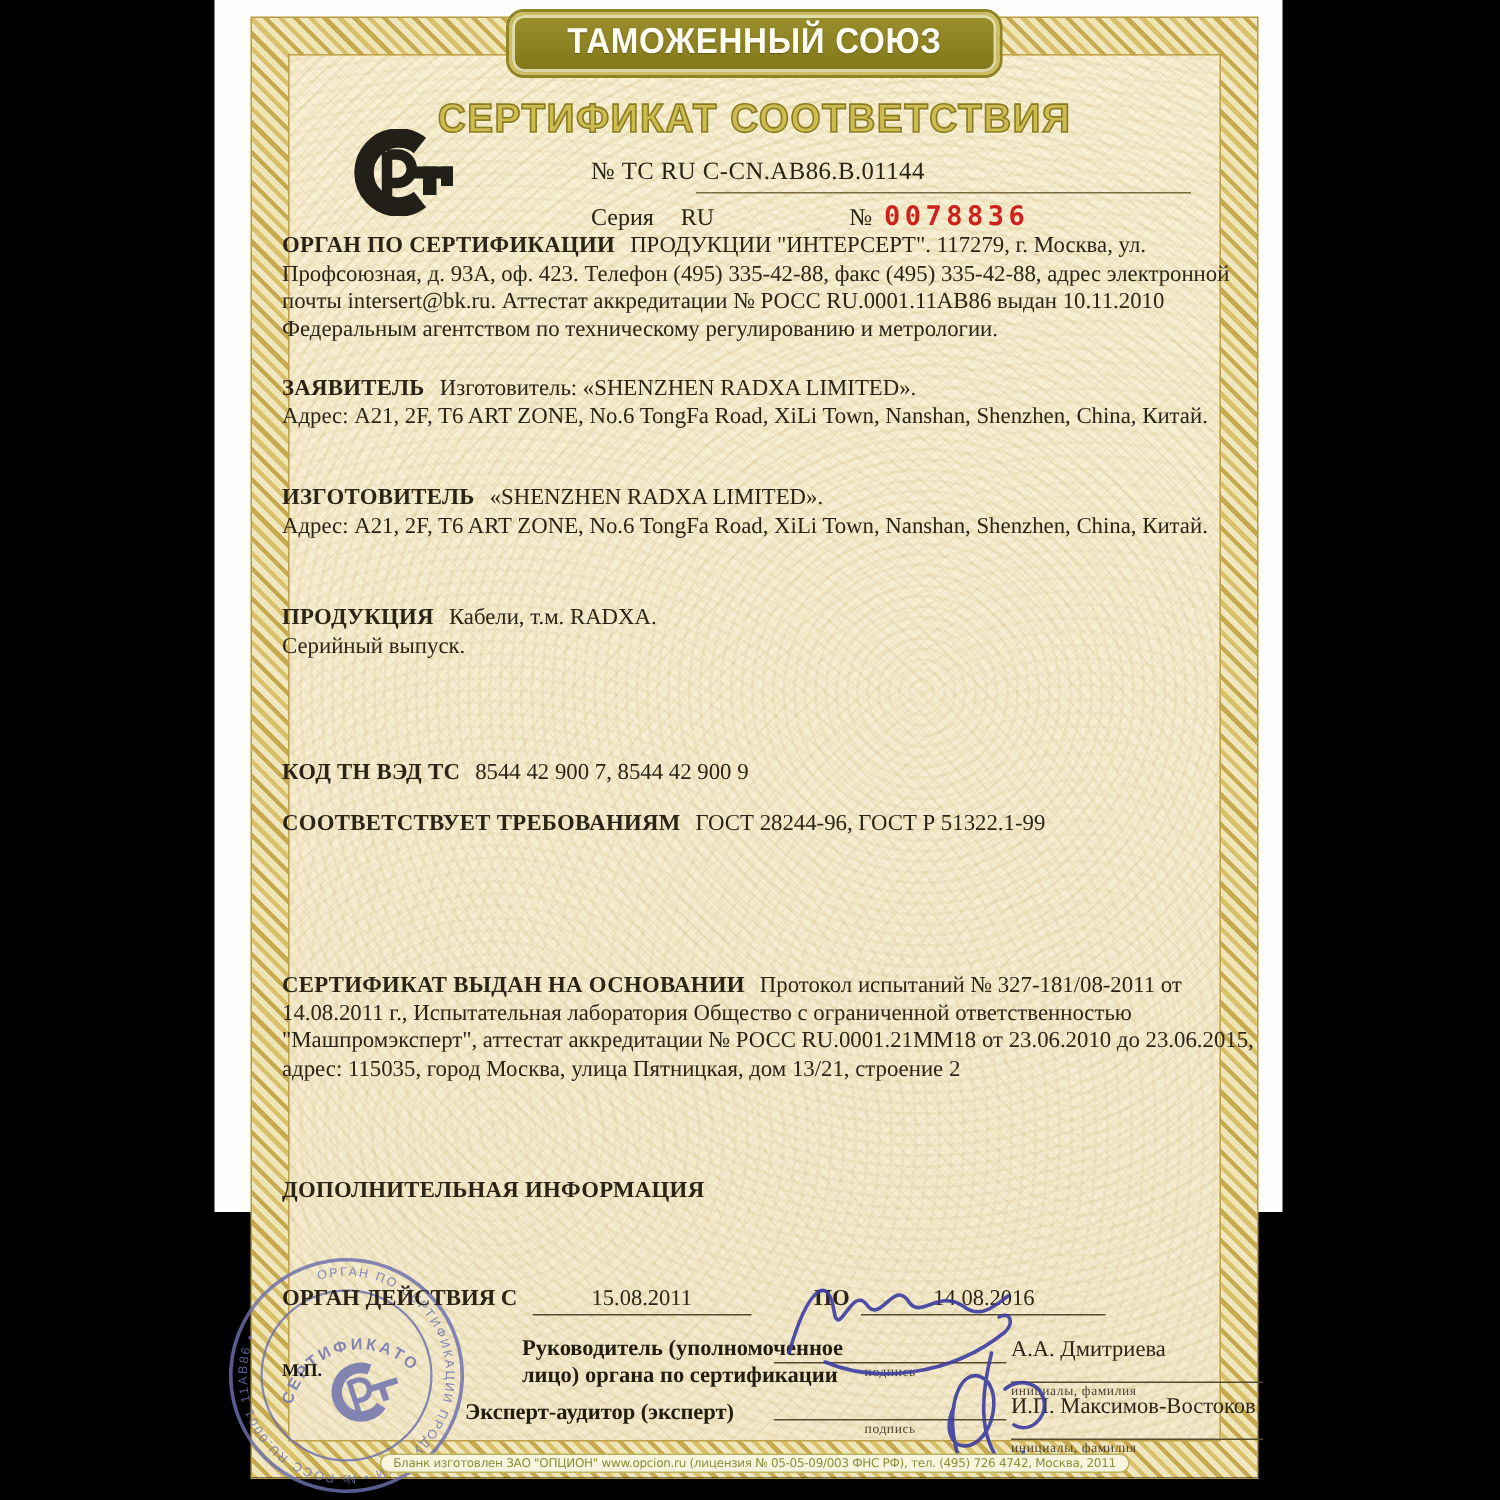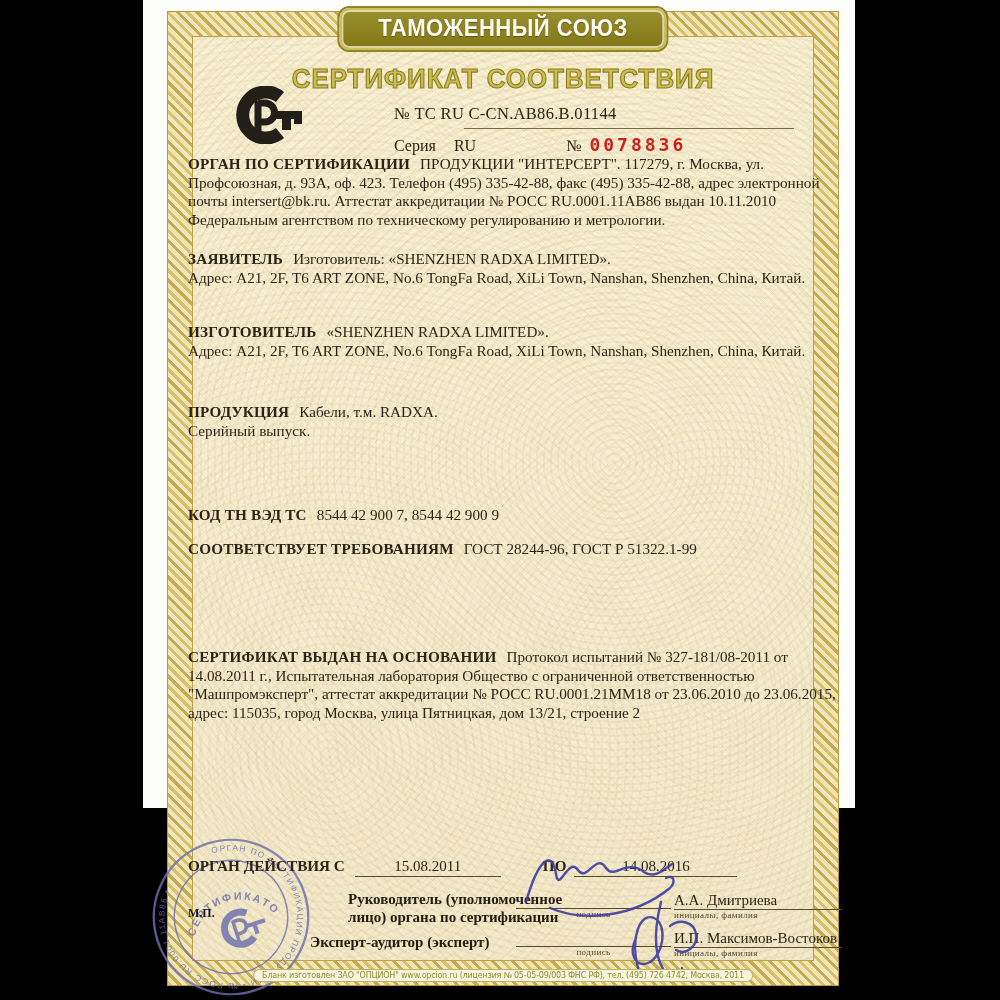--- a/index.html
+++ b/index.html
@@ -63,21 +63,21 @@
   
   .role{position:absolute;left:142px;width:235px;font-weight:bold;font-size:15px;line-height:18px;color:#221c10;z-index:5;}
   .role-head{top:878px;padding-left:38px;}
   .role-expert{top:921px;}
   .sig-slot{position:absolute;left:348px;width:155px;z-index:5;text-align:center;}
   .sig-slot .line{border-bottom:1px solid #55492e;height:0;}
   .caption{font-size:9px;color:#4c4430;letter-spacing:.4px;}
   .slot1{top:896px;}
   .slot2{top:934px;}
   .name-slot{position:absolute;left:506px;width:168px;z-index:5;}
-  .name-slot .nm{font-size:15px;color:#2b2416;white-space:nowrap;padding-bottom:0;border-bottom:1px solid #55492e;}
+  .name-slot .nm{font-size:15px;color:#2b2416;white-space:nowrap;padding-bottom:12px;border-bottom:1px solid #55492e;}
   .nslot1{top:880px;}
   .nslot2{top:918px;}
   .mp-label{position:absolute;left:20px;top:894px;font-weight:bold;font-size:12px;color:#18140c;z-index:7;}
   
   .stamp{position:absolute;left:-20px;top:822px;z-index:4;opacity:.82;}
   .handwriting{position:absolute;left:330px;top:818px;z-index:6;}
   
   .fineprint{position:absolute;left:50%;bottom:3px;transform:translateX(-50%);z-index:6;
         font-family:"DejaVu Sans",sans-serif;font-size:8px;color:#8f8f3a;white-space:nowrap;
         background:#f8f4dd;border:1px solid #b9b360;border-radius:7px;padding:1px 8px;letter-spacing:-.2px;}
@@ -139,20 +139,23 @@
     </div>
 
     <div class="field f-conforms">
       <span class="field-label">СООТВЕТСТВУЕТ ТРЕБОВАНИЯМ</span><span class="field-value">ГОСТ 28244-96, ГОСТ Р 51322.1-99</span>
     </div>
 
     <div class="field f-basis">
       <span class="field-label">СЕРТИФИКАТ ВЫДАН НА ОСНОВАНИИ</span><span class="field-value">Протокол испытаний № 327-181/08-2011 от 14.08.2011 г., Испытательная лаборатория Общество с ограниченной ответственностью "Машпромэксперт", аттестат аккредитации № РОСС RU.0001.21ММ18 от 23.06.2010 до 23.06.2015, адрес: 115035, город Москва, улица Пятницкая, дом 13/21, строение 2</span>
     </div>
 
+    <div class="field f-additional">
+      <span class="field-label">ДОПОЛНИТЕЛЬНАЯ ИНФОРМАЦИЯ</span><span class="field-value"></span>
+    </div>
 
     <div class="validity">
       <span class="v-label">ОРГАН ДЕЙСТВИЯ С</span><span class="v-date">15.08.2011</span><span class="v-po">ПО</span><span class="v-date v-date2">14.08.2016</span>
     </div>
 
     <div class="mp-label">М.П.</div>
 
     <div class="role role-head">Руководитель (уполномоченное лицо) органа по сертификации</div>
     <div class="role role-expert">Эксперт-аудитор (эксперт)</div>
 

